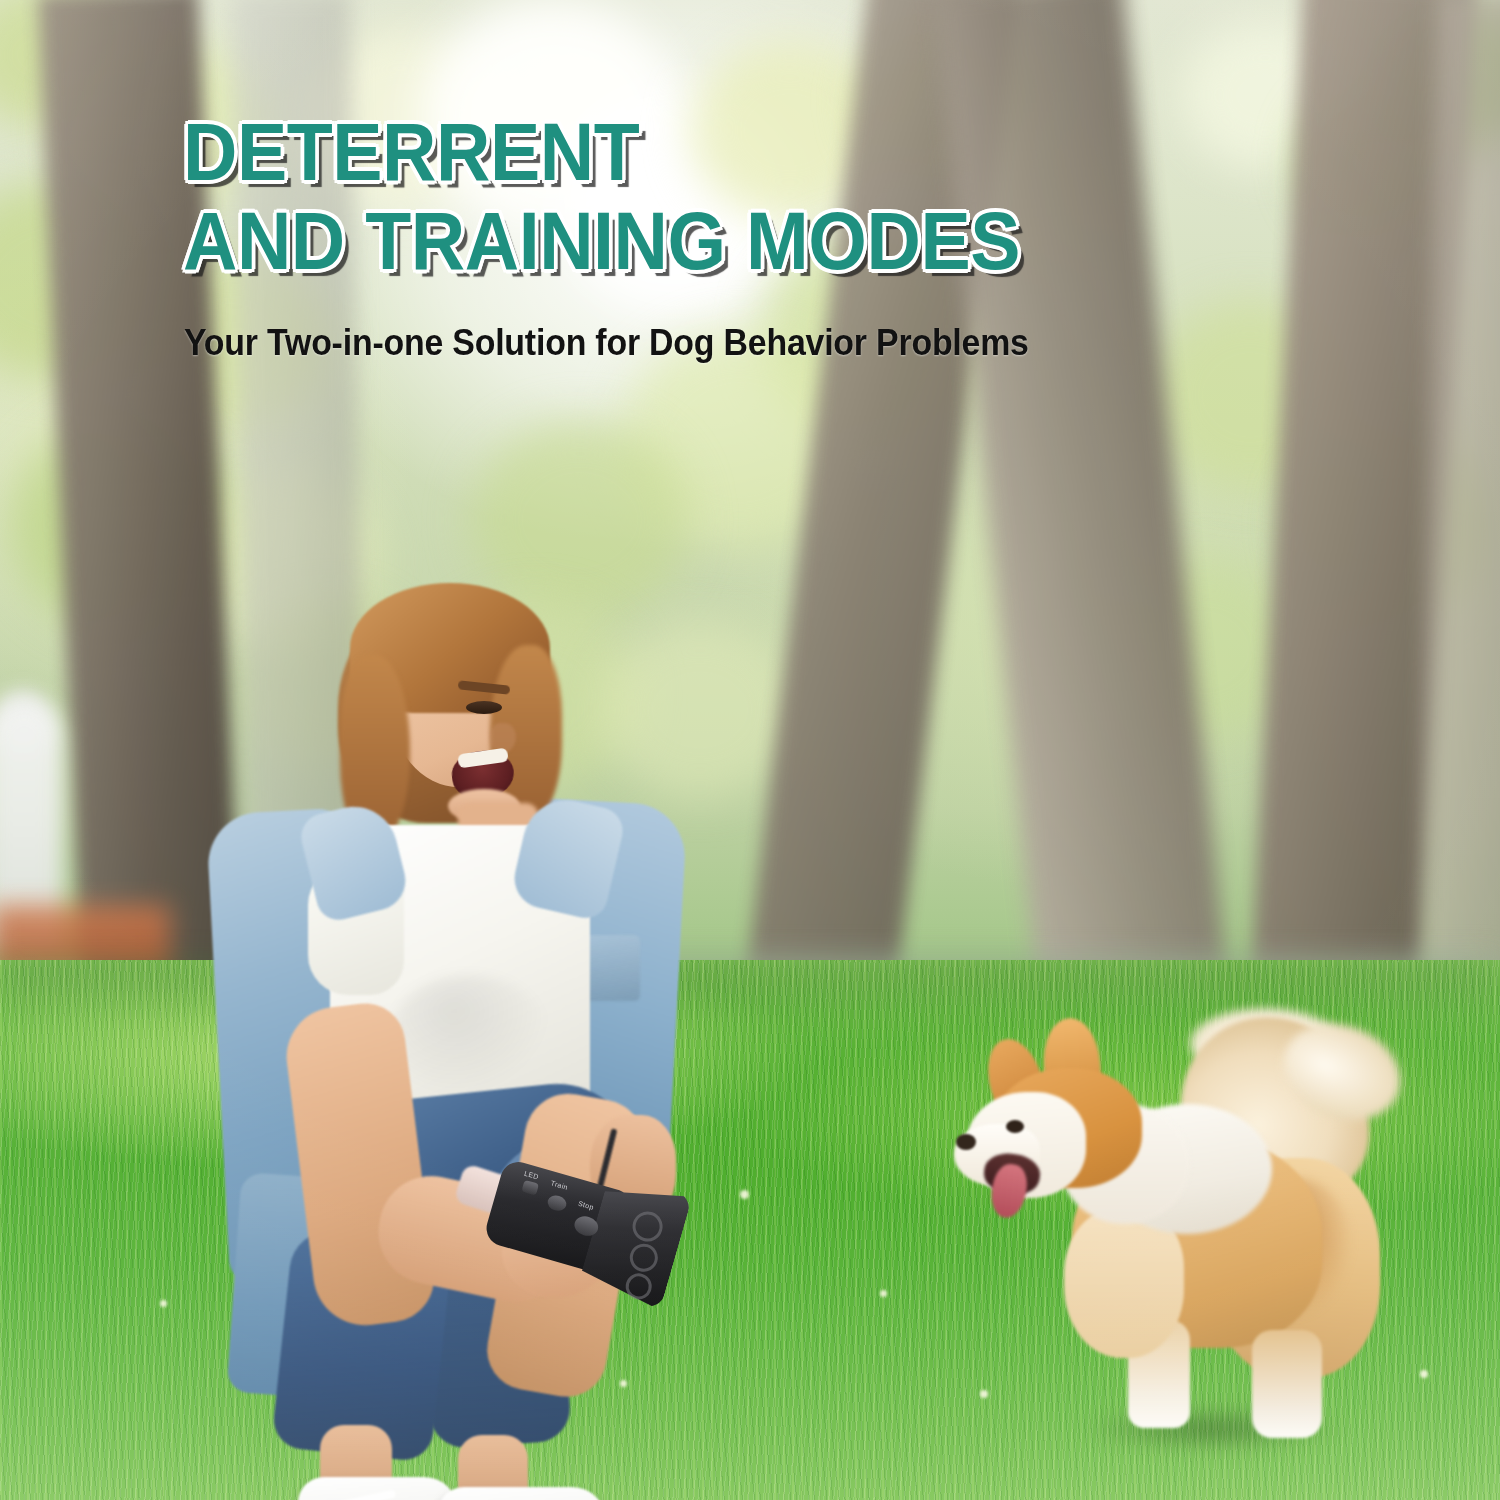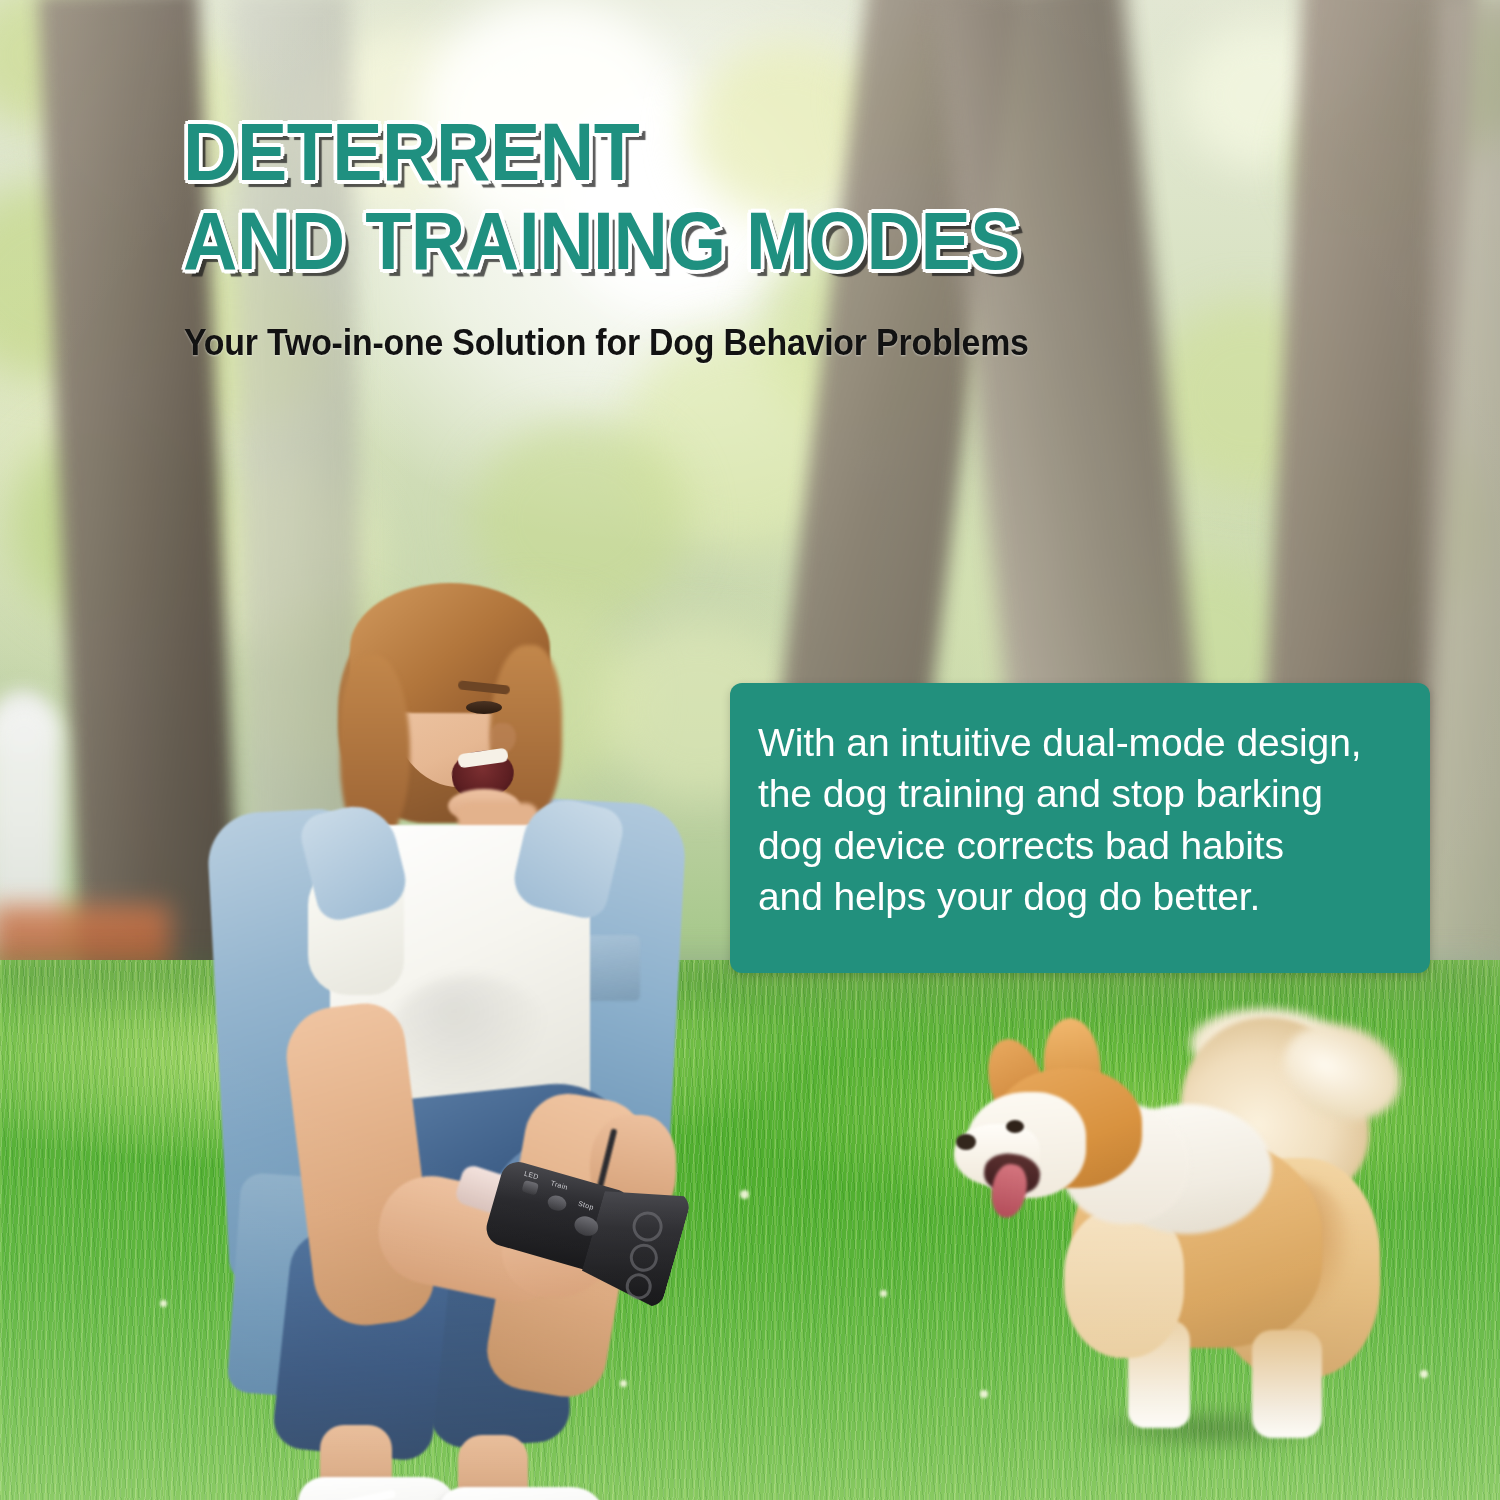--- a/index.html
+++ b/index.html
@@ -438,20 +438,14 @@
     <div class="dev-lbl" style="left:50px;top:22px;">Train</div>
     <div class="dev-lbl" style="left:82px;top:34px;">Stop</div>
   </div>
 
   <div class="haze"></div>
 
   <div id="headline"><span>DETERRENT</span><span class="l2">AND TRAINING MODES</span></div>
 
   <div id="subtitle">Your Two-in-one Solution for Dog Behavior Problems</div>
 
-  <div id="callout">
-    <div id="callout-text">With an intuitive dual-mode design,
-the dog training and stop barking
-dog device corrects bad habits
-and helps your dog do better.</div>
-  </div>
 
 </div>
 
 </body></html>

